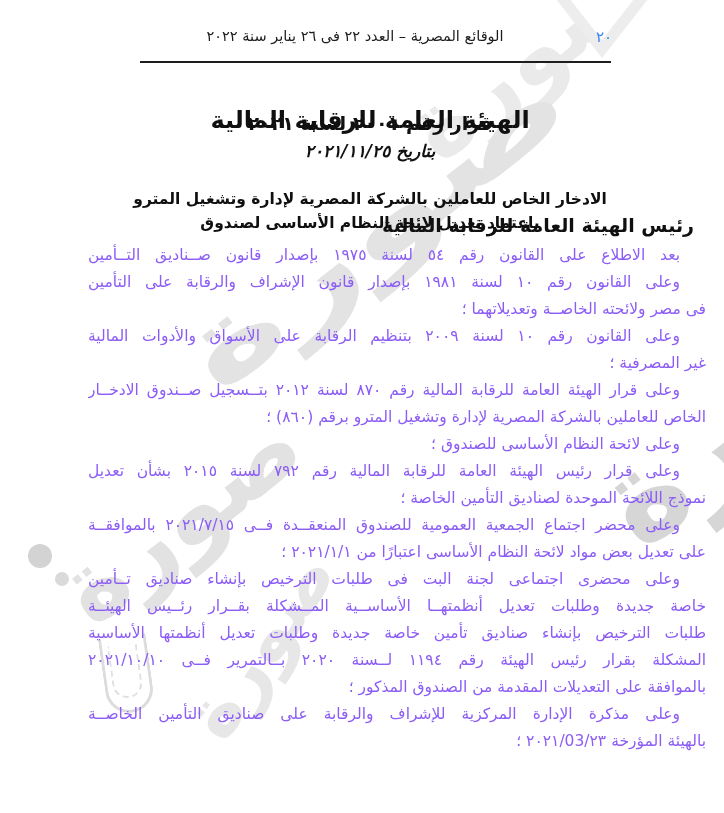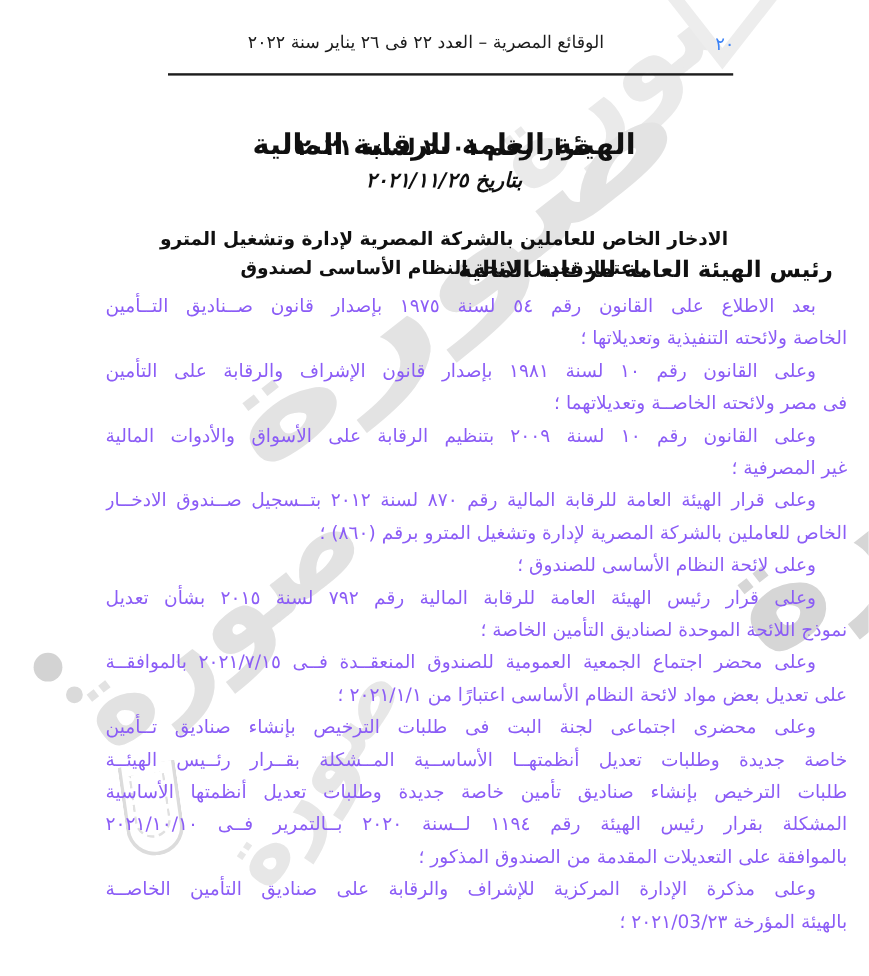--- a/index.html
+++ b/index.html
@@ -72,21 +72,20 @@
     <div class="t t-authority">الهيئة العامة للرقابة المالية</div>
     <div class="t t-decision">قرار رقم ٢٠٠١ لسنة ٢٠٢١</div>
     <div class="t t-date">بتاريخ ٢٠٢١/١١/٢٥</div>
     <div class="t t-sub1">باعتماد تعديل لائحة النظام الأساسى لصندوق</div>
     <div class="t t-sub2">الادخار الخاص للعاملين بالشركة المصرية لإدارة وتشغيل المترو</div>
     <div class="t t-issuer">رئيس الهيئة العامة للرقابة المالية</div>
   </div>
 
   <div class="body-text" id="body-lines">
       <div class="bline line-first">بعد الاطلاع على القانون رقم ٥٤ لسنة ١٩٧٥ بإصدار قانون صــناديق التــأمين</div>
-      <div class="bline line-last">الخاصة ولائحته التنفيذية وتعديلاتها ؛</div>
       <div class="bline line-first">وعلى القانون رقم ١٠ لسنة ١٩٨١ بإصدار قانون الإشراف والرقابة على التأمين</div>
       <div class="bline line-last">فى مصر ولائحته الخاصــة وتعديلاتهما ؛</div>
       <div class="bline line-first">وعلى القانون رقم ١٠ لسنة ٢٠٠٩ بتنظيم الرقابة على الأسواق والأدوات المالية</div>
       <div class="bline line-last">غير المصرفية ؛</div>
       <div class="bline line-first">وعلى قرار الهيئة العامة للرقابة المالية رقم ٨٧٠ لسنة ٢٠١٢ بتــسجيل صــندوق الادخــار</div>
       <div class="bline line-last">الخاص للعاملين بالشركة المصرية لإدارة وتشغيل المترو برقم (٨٦٠) ؛</div>
       <div class="bline line-single">وعلى لائحة النظام الأساسى للصندوق ؛</div>
       <div class="bline line-first">وعلى قرار رئيس الهيئة العامة للرقابة المالية رقم ٧٩٢ لسنة ٢٠١٥ بشأن تعديل</div>
       <div class="bline line-last">نموذج اللائحة الموحدة لصناديق التأمين الخاصة ؛</div>
       <div class="bline line-first">وعلى محضر اجتماع الجمعية العمومية للصندوق المنعقــدة فــى ٢٠٢١/٧/١٥ بالموافقــة</div>

